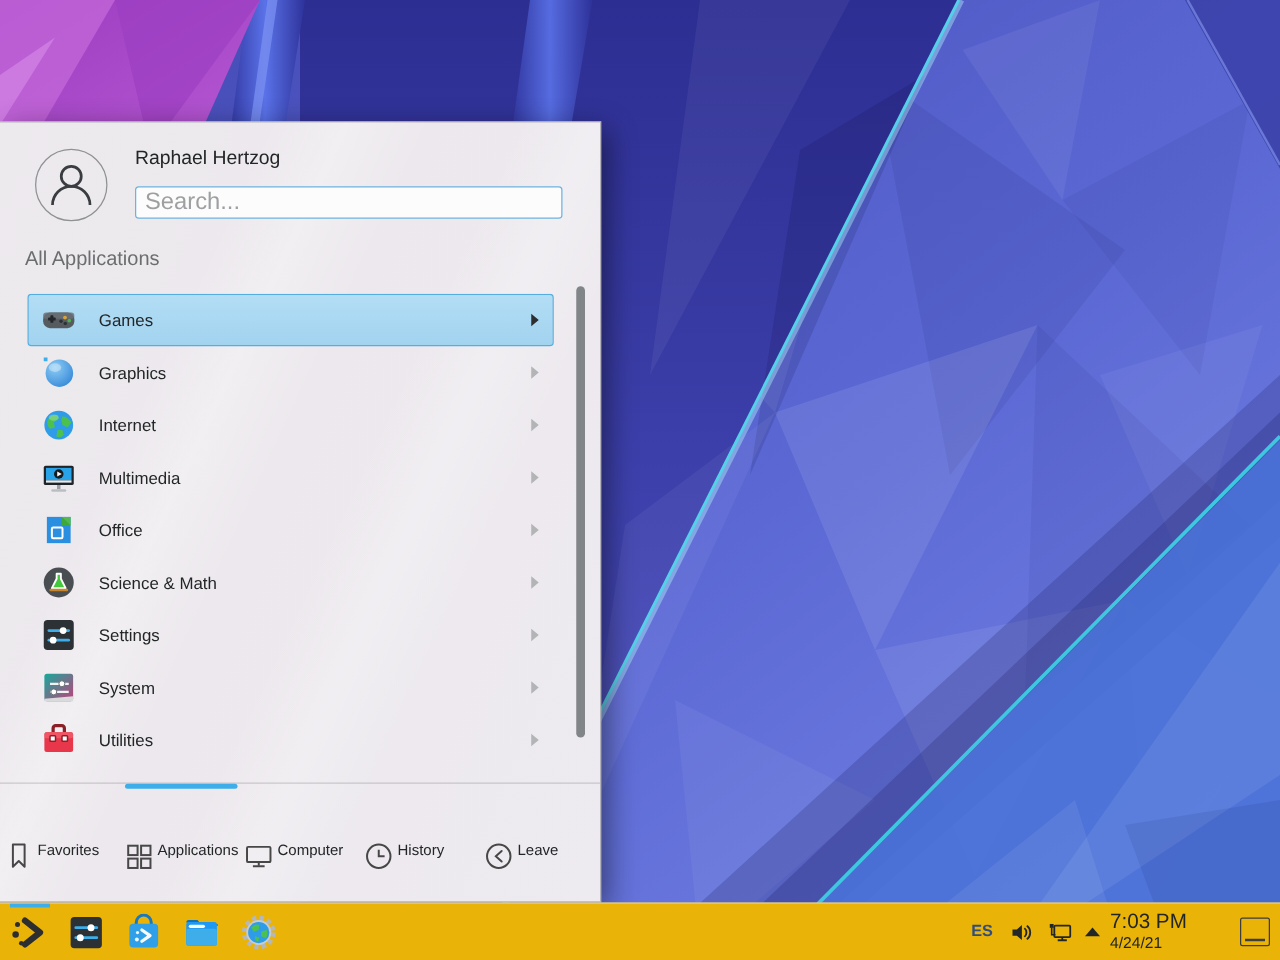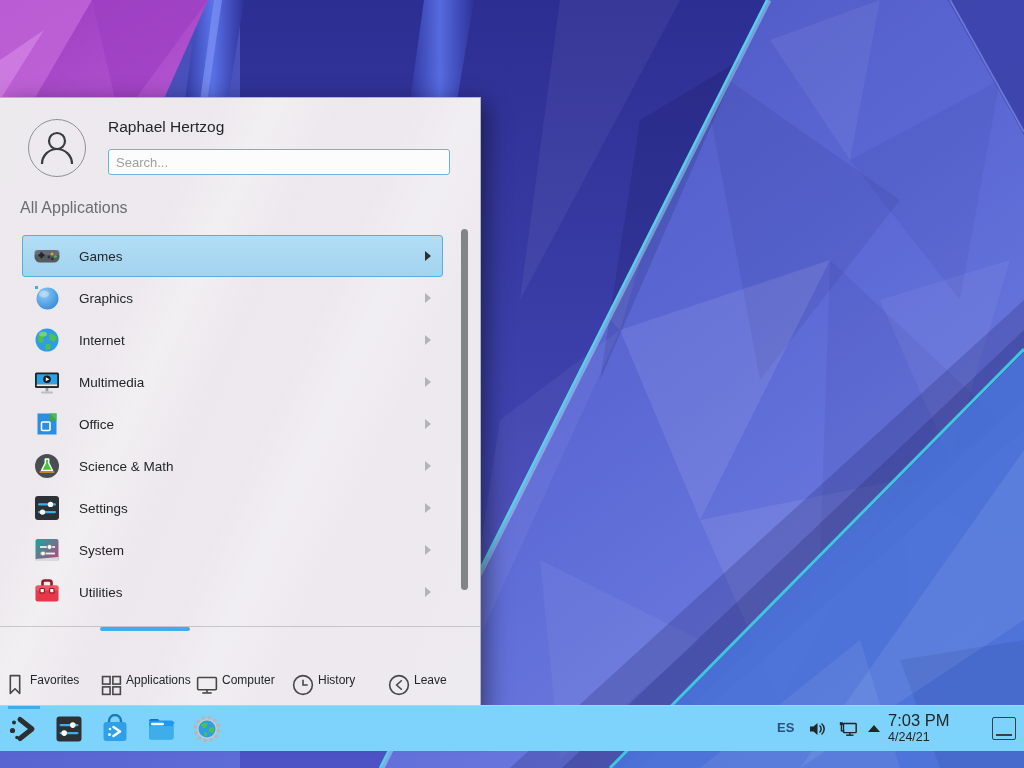--- a/index.html
+++ b/index.html
@@ -16,21 +16,21 @@
           box-shadow:6px 6px 22px rgba(0,0,0,.45); }
   .menu::before { content:""; position:absolute; inset:0; pointer-events:none;
           background:linear-gradient(115deg, transparent 28%, rgba(255,255,255,.55) 36%, transparent 45%,
                      transparent 54%, rgba(255,255,255,.45) 62%, transparent 71%);
           opacity:.55; }
   .avatar { position:absolute; left:28px; top:21px; width:58px; height:58px; border-radius:50%;
             border:1px solid #8f9194; }
   .user-name { position:absolute; left:108px; top:20px; font-size:15.5px; color:#232627; }
   .search { position:absolute; left:108px; top:51px; width:342px; height:26px;
             border:1px solid #6db3e0; border-radius:3px; background:#fcfcfc; outline:none;
-            padding:0 7px; font-size:13px; color:#232627; font-family:"Liberation Sans",sans-serif; }
+            padding:0 7px; font-size:19px; color:#232627; font-family:"Liberation Sans",sans-serif; }
   .search::placeholder { color:#9d9fa1; }
   .section-label { position:absolute; left:20px; top:101px; font-size:16px; color:#6b6d6f; }
 
   .list { position:absolute; left:0; top:125px; right:0; height:404px; overflow:hidden;margin-top:12px; }
   .row { position:relative; height:42px; margin:0 37px 0 22px; display:flex; align-items:center;
          border:1px solid transparent; border-radius:3px; }
   .row.selected { background:linear-gradient(#b3ddf5,#a2d3ef); border-color:#54afe0; }
   .row .ic { width:30px; height:30px; margin-left:9px; flex:0 0 30px; }
   .row .lbl { margin-left:17px; font-size:13.5px; color:#232627; }
   .arrow { margin-left:auto; margin-right:11px; width:0; height:0;
@@ -43,22 +43,22 @@
 
   .tabbar-divider { position:absolute; left:0; right:0; top:528px; height:1px; background:rgba(0,0,0,.16); }
   .tab-indicator { position:absolute; left:100px; top:529px; width:90px; height:3.5px;
                    border-radius:2px; background:#3daee9; }
   .tabs { position:absolute; left:0; right:0; top:529px; height:96px; display:flex; }
   .tab { flex:1 1 0; display:flex; align-items:center; }
   .tab svg { margin-top:19px; }
   .tab .tlbl { margin-top:9px; font-size:12px; color:#232627; }
 
   
-  .taskbar { position:absolute; left:0; bottom:17px; width:1024px; height:46px;
-             background:#7dd3fc; border-top:1px solid #c9cbcd; }
+  .taskbar { position:absolute; left:0; bottom:0; width:1024px; height:46px;
+             background:#eab308; border-top:1px solid #c9cbcd; }
   .task-icon { position:absolute; top:8px; width:30px; height:30px; }
   .launcher-active-line { position:absolute; left:8px; top:0; width:32px; height:3px; background:#3daee9; }
   .tray-text { position:absolute; top:14px; font-size:13px; font-weight:bold; color:#2f4e7e; }
   .tray-ic { position:absolute; top:13px; width:20px; height:20px; }
   .caret-up { position:absolute; left:868px; top:19px; width:0; height:0;
               border-left:6px solid transparent; border-right:6px solid transparent;
               border-bottom:7px solid #232627; }
   .clock { position:absolute; left:888px; top:4px; width:90px; text-align:left; color:#232627; }
   .clock .time { font-size:16.5px; line-height:20px; }
   .clock .date { font-size:12.5px; line-height:15px; }

